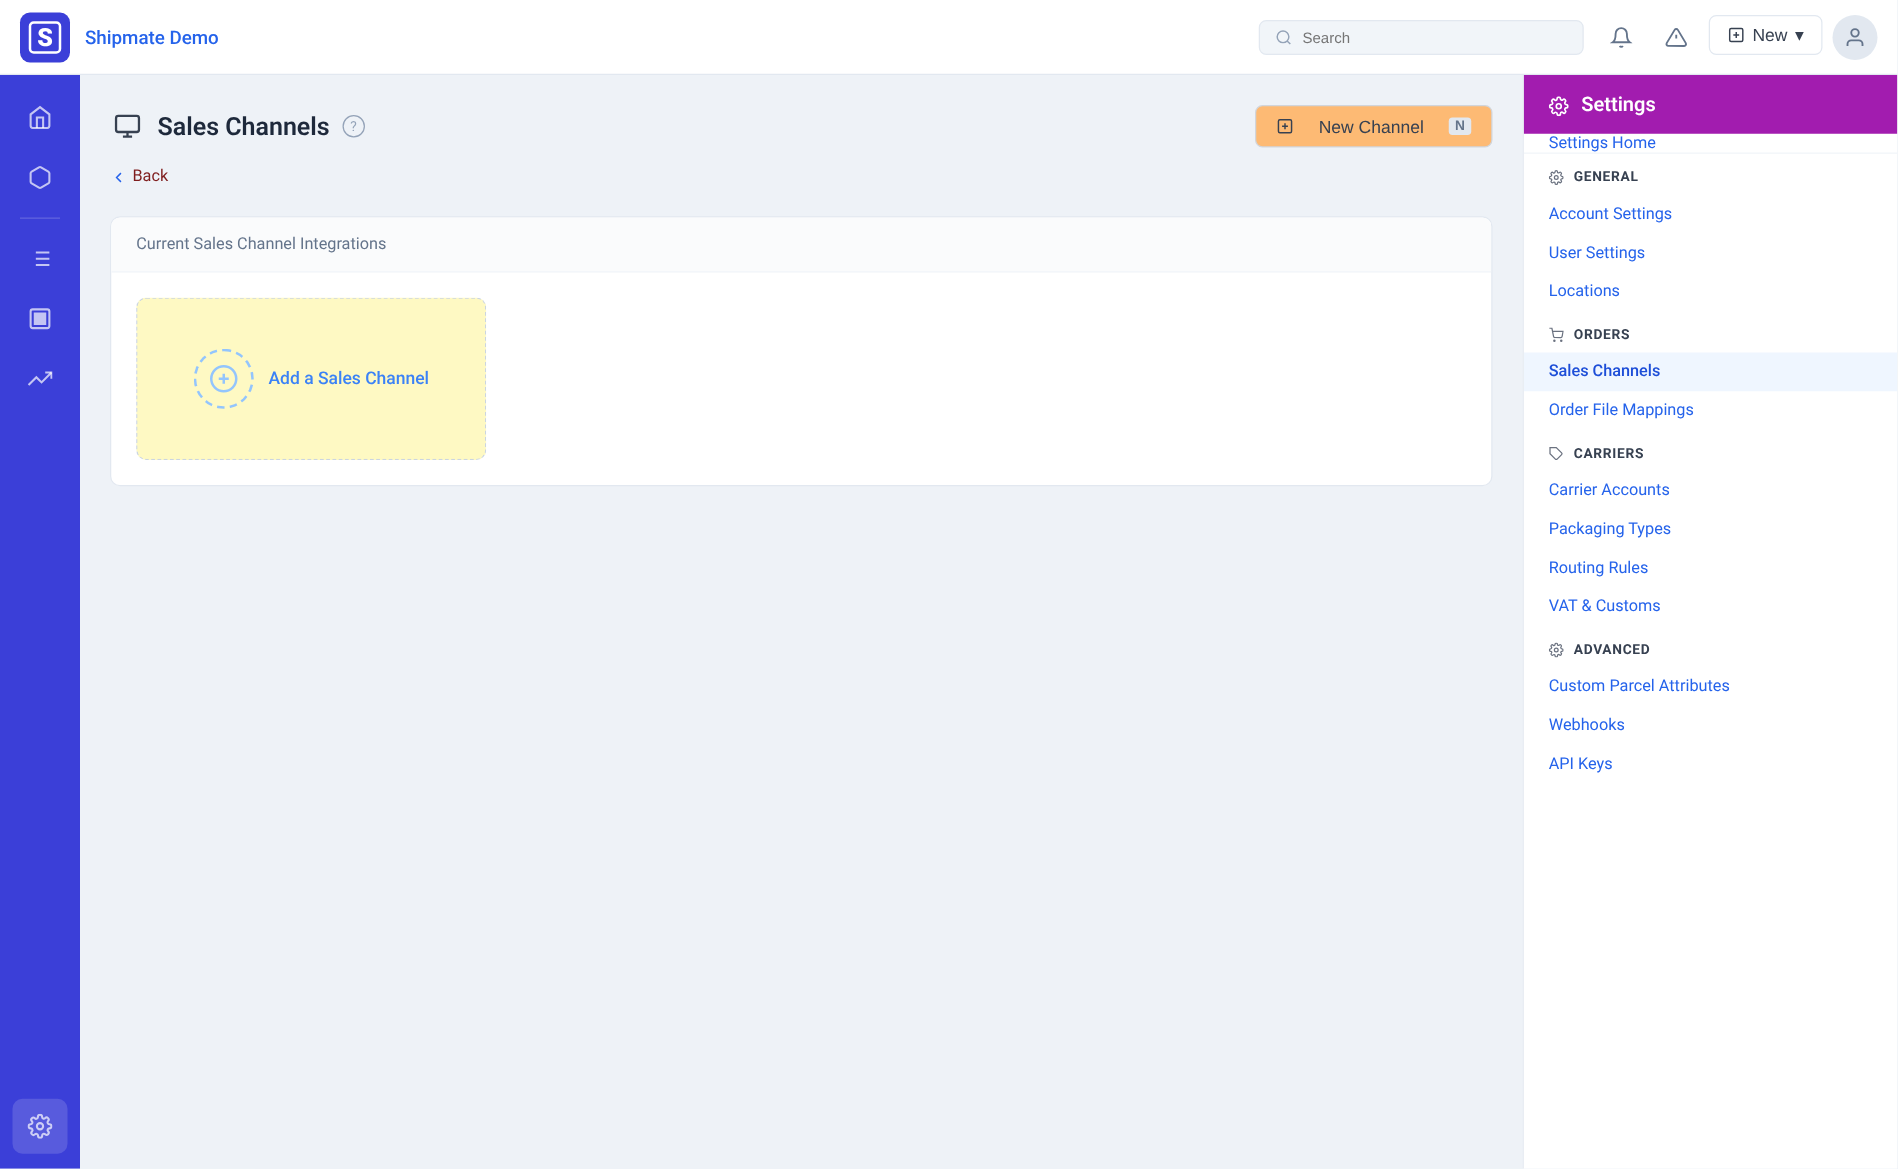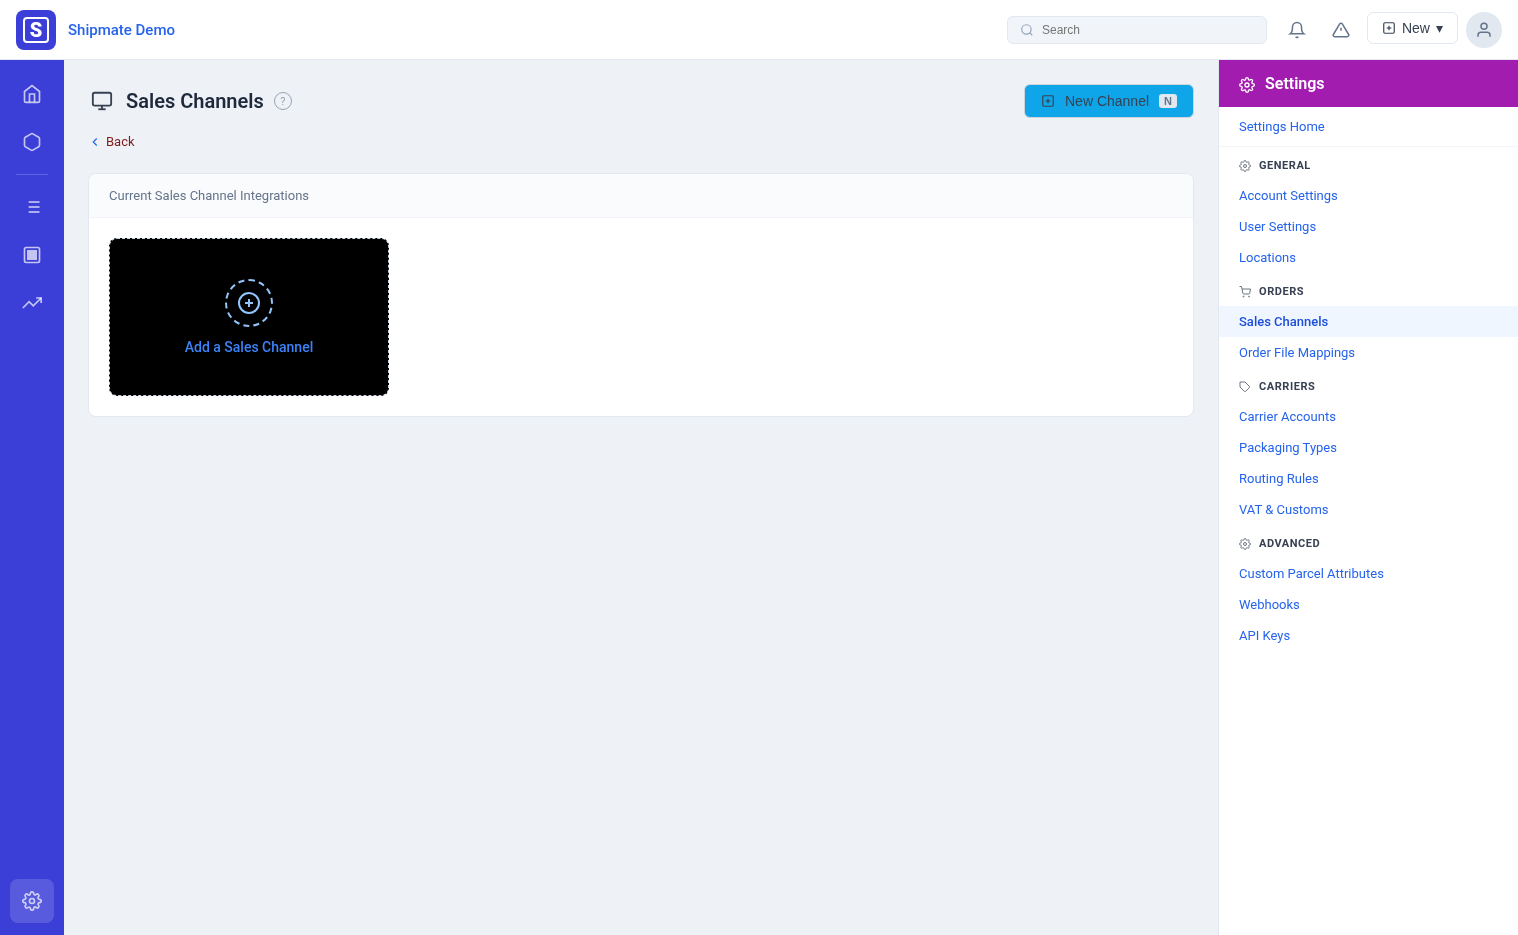--- a/index.html
+++ b/index.html
@@ -163,23 +163,23 @@
     .help-icon {
       width: 18px; height: 18px;
       border-radius: 50%;
       border: 1.5px solid #94a3b8;
       display: flex; align-items: center; justify-content: center;
       color: #94a3b8;
       font-size: 11px;
       cursor: pointer;
     }
     .new-channel-btn {
-      display: flex; align-items: center; gap: 10px;
+      display: flex; align-items: center; gap: 20px;
       padding: 8px 16px;
-      background: #0ea5e9;
+      background: #fdba74;
       border: 1px solid #d1d5db;
       border-radius: 6px;
       cursor: pointer;
       font-size: 14px;
       color: #374151;
       font-weight: 500;
     }
     .new-channel-btn .shortcut-badge {
       background: #e2e8f0;
       border-radius: 3px;
@@ -212,27 +212,27 @@
       background: #fafbfc;
     }
     .card-body {
       padding: 20px;
     }
     .add-channel-card {
       width: 280px;
       border: 1.5px dashed #cbd5e1;
       border-radius: 8px;
       display: flex;
-      flex-direction: column;
+      flex-direction: row;
       align-items: center;
       justify-content: center;
       padding: 40px 20px;
       cursor: pointer;
       gap: 12px;
-      background: #000000;
+      background: #fef9c3;
       transition: border-color 0.15s;
     }
     .add-channel-icon {
       width: 48px; height: 48px;
       border-radius: 50%;
       border: 2px dashed #93c5fd;
       display: flex; align-items: center; justify-content: center;
       color: #93c5fd;
       font-size: 24px;
     }
@@ -252,21 +252,21 @@
     }
     .settings-header {
       background: #a21caf;
       padding: 14px 20px;
       display: flex; align-items: flex-end; gap: 10px;
     }
     .settings-header-icon { color: #fff; font-size: 16px; }
     .settings-header-title { color: #fff; font-size: 16px; font-weight: 600; }
     .settings-home-link {
       display: block;
-      padding: 12px 20px;
+      padding: 0 20px;
       color: #2563eb;
       font-size: 13px;
       cursor: pointer;
       border-bottom: 1px solid #f1f5f9;
       text-decoration: none;
     }
     .settings-section {
       padding: 12px 20px 4px;
     }
     .settings-section-label {

